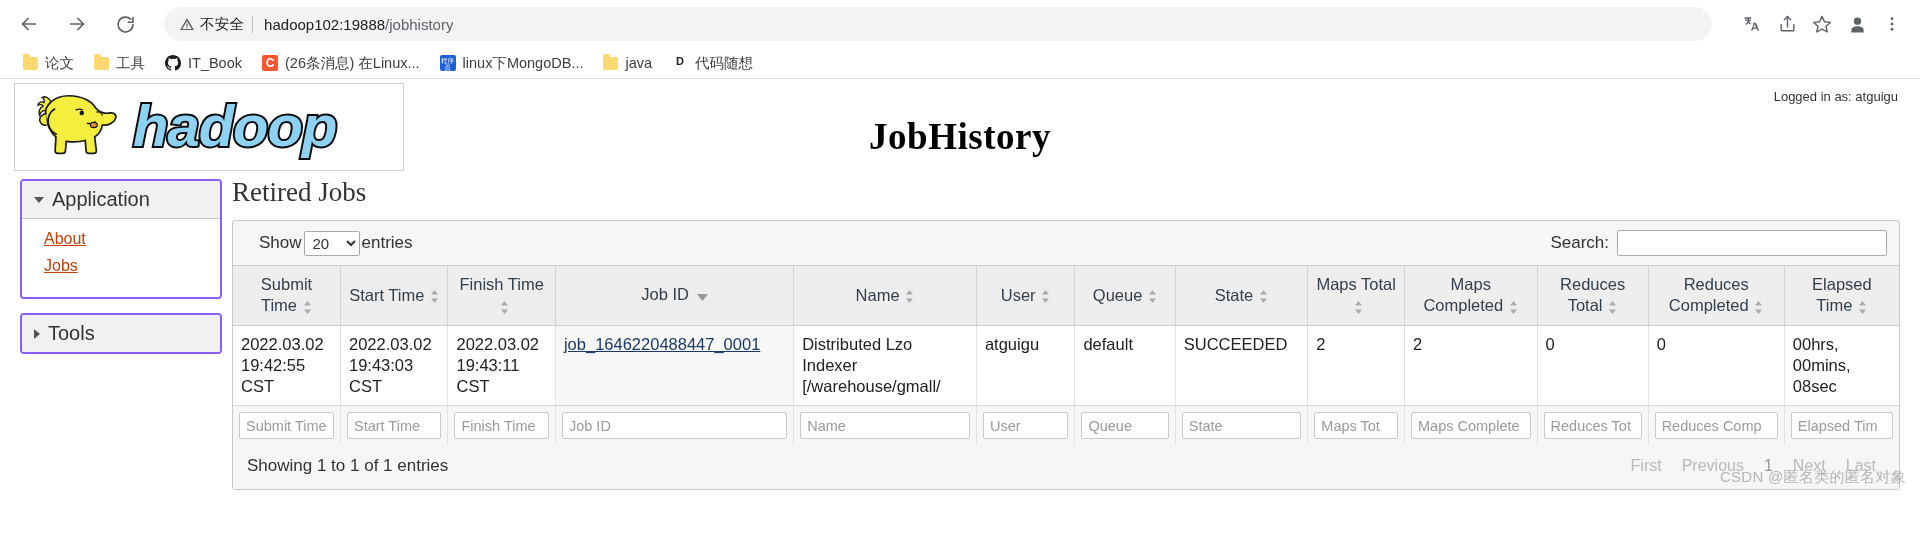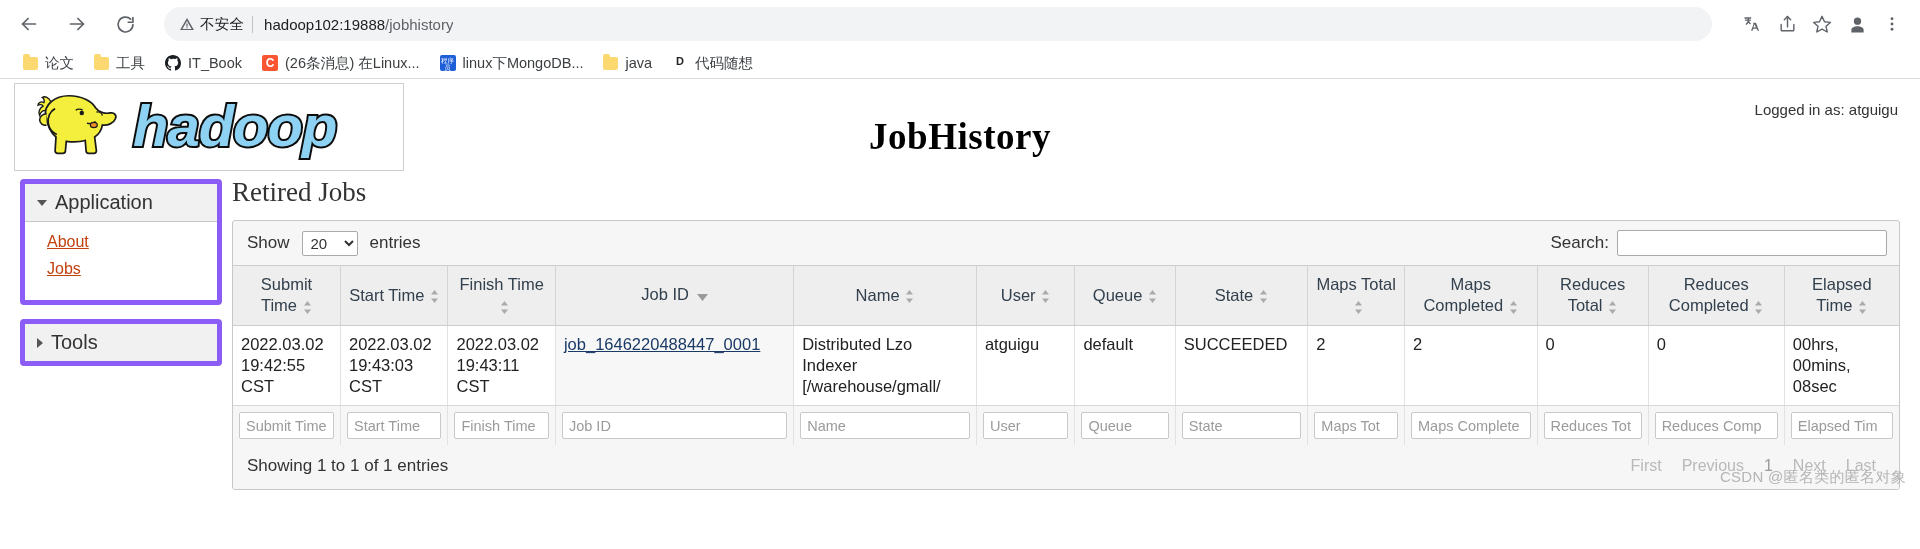--- a/index.html
+++ b/index.html
@@ -96,30 +96,30 @@
     width:390px; height:88px; margin-left:14px; margin-top:4px;
     border:1px solid #cfcfcf; background:#fff; position:relative; overflow:hidden;
   }
   .logo-wrap { position:absolute; inset:0; display:flex; align-items:center; }
   .jh-title {
     position:absolute; left:0; right:0; top:36px; text-align:center;
     font-size:37px; font-weight:bold; color:#000;
     font-family:"Liberation Serif", serif; letter-spacing:.5px;
   }
   .logged-in {
-    position:absolute; right:22px; top:22px;
-    font-size:15px; color:#333;
+    position:absolute; right:22px; top:10px;
+    font-size:13px; color:#333;
   }
 
   .body-row { display:flex; align-items:flex-start; }
 
   
   .sidebar { width:222px; flex:0 0 auto; padding-left:20px; padding-top:10px; }
   .nav-block {
-    border:5px solid #8b5cf6; border-radius:4px; background:#f5f5f5;
+    border:2px solid #8b5cf6; border-radius:4px; background:#f5f5f5;
     margin-bottom:14px; overflow:hidden;
   }
   .nav-head {
     padding:7px 10px 7px 12px; font-size:20px; color:#333;
     display:flex; align-items:center; gap:8px;
     border-bottom:1px solid #c8c8c8; background:#f1f1f1;
   }
   .nav-head.closed { border-bottom:none; }
   .caret-down {
     width:0;height:0;border-left:5px solid transparent;border-right:5px solid transparent;
@@ -143,21 +143,21 @@
   }
 
   .panel {
     border:1px solid #c8c8c8; background:#f6f6f6; border-radius:3px;
     padding:0; overflow:hidden;
   }
   .dt-top {
     display:flex; align-items:center; justify-content:space-between;
     padding:9px 12px 9px 14px; font-size:17px; color:#333;
   }
-  .dt-length { display:flex; align-items:center; gap:12px; }
+  .dt-length { display:flex; align-items:center; gap:2px;margin-left:12px; }
   .dt-length select {
     font-size:15px; font-family:"Liberation Sans", sans-serif;
     padding:2px 4px; border:1px solid #aaa; background:#fff; color:#333;
     border-radius:2px; height:25px;
   }
   .dt-filter { display:flex; align-items:center; gap:8px; }
   .dt-filter input {
     width:270px; height:26px; border:1px solid #aaa; background:#fff;
     font-size:14px; padding:2px 6px; border-radius:2px; outline:none;
     font-family:"Liberation Sans", sans-serif;

